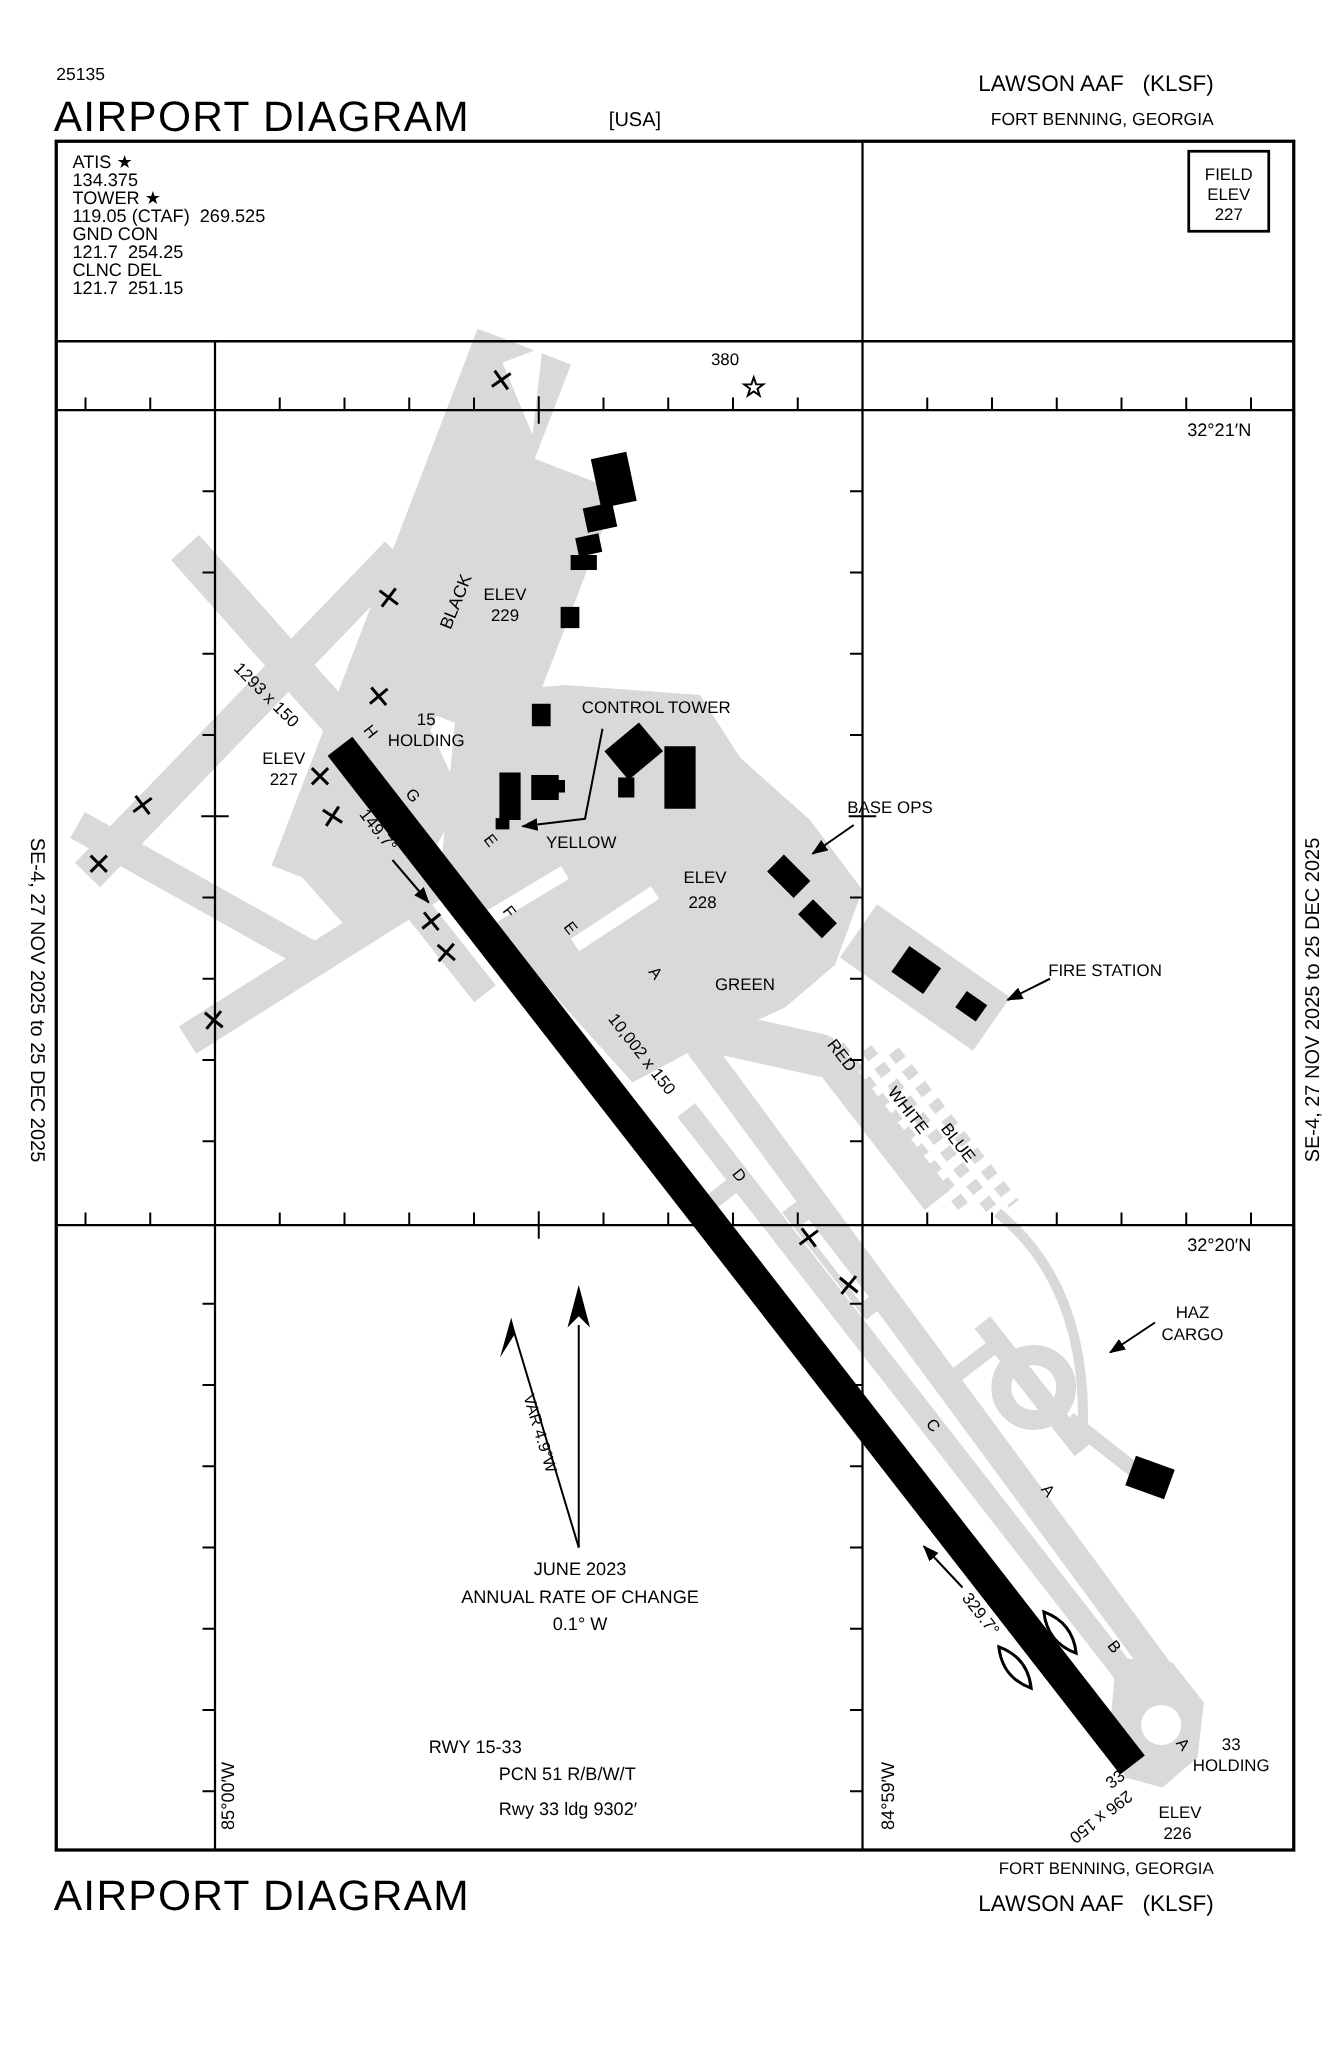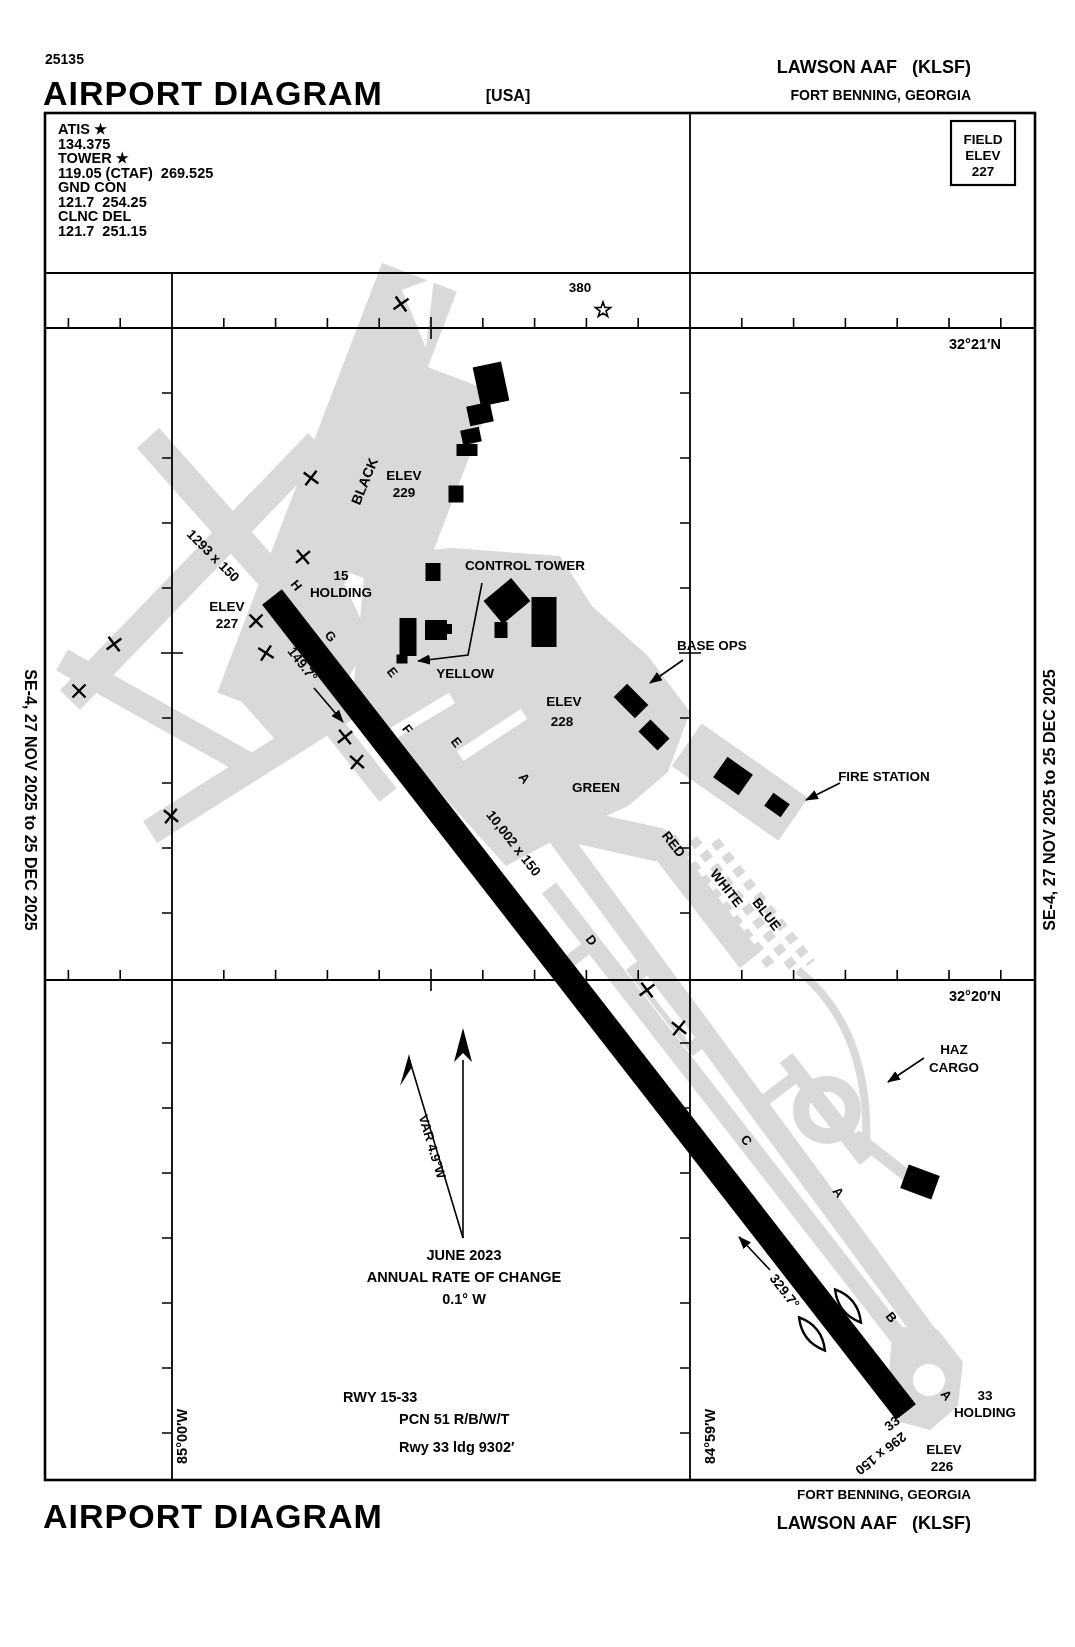--- a/index.html
+++ b/index.html
@@ -1,16 +1,16 @@
 <!DOCTYPE html>
 <html><head>
 <meta charset="utf-8">
 <style>
   html,body{margin:0;padding:0;background:#fff;}
-  .page{width:1075px;height:1647px;position:relative;background:#fff;font-weight:bold;}
+  .page{width:1075px;height:1647px;position:relative;background:#fff;}
   svg{display:block;}
   svg text{font-family:"Liberation Sans",sans-serif;fill:#000;}
 </style>
 </head>
 <body>
 
 <div class="page">
 <svg id="diagram" width="1075" height="1647" viewBox="0 0 1075 1647" xmlns="http://www.w3.org/2000/svg">
 
   <defs>

